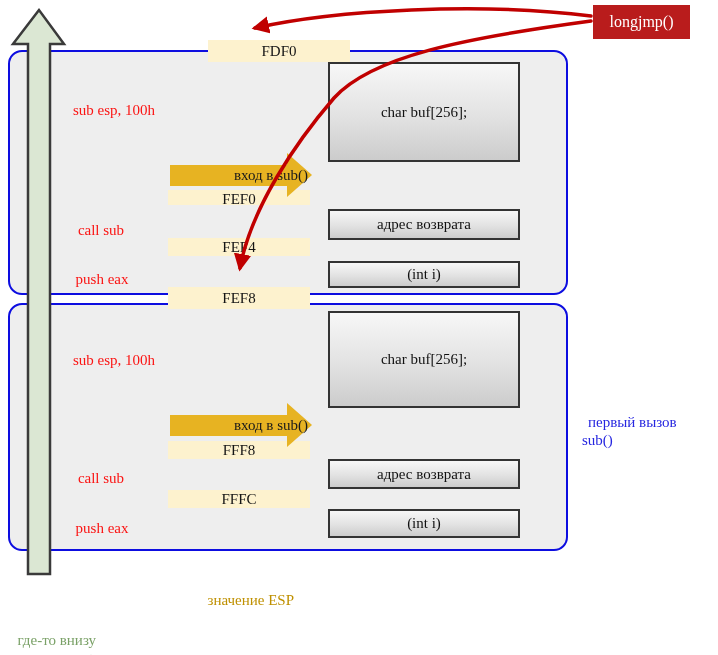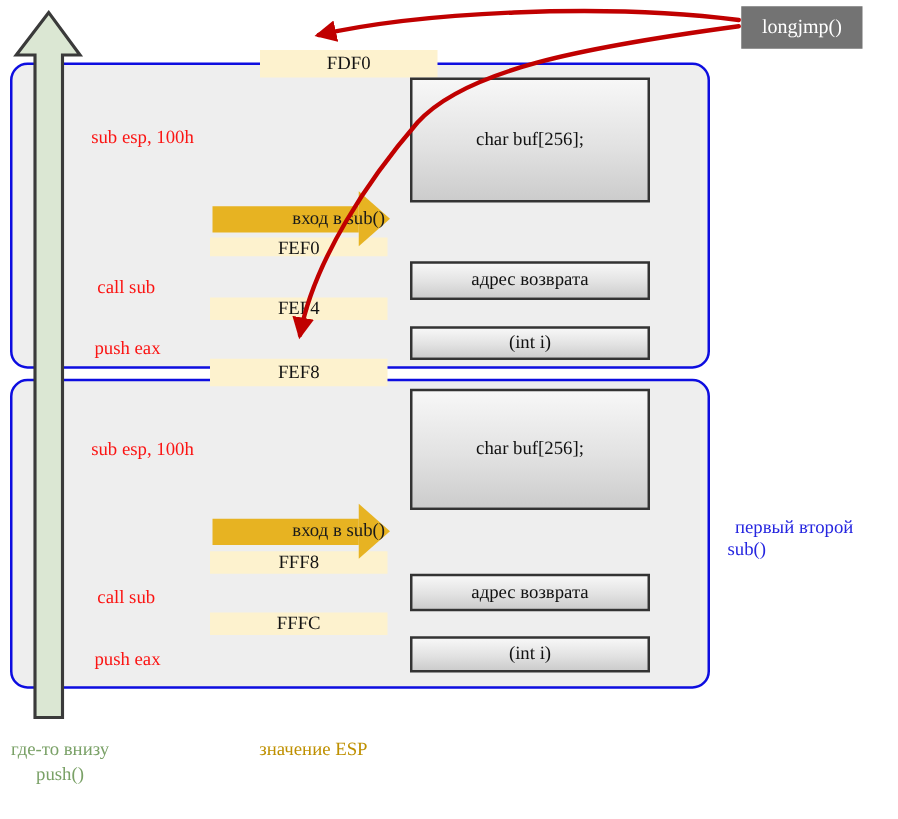--- a/index.html
+++ b/index.html
@@ -35,30 +35,30 @@
     text-align:right;font-size:15px;color:#1a1a1a;white-space:nowrap;
   }
   
   .gbox{
     position:absolute;left:328px;width:192px;box-sizing:border-box;z-index:10;
     border:2px solid #333333;background:linear-gradient(180deg,#f7f7f7 0%,#e2e2e2 55%,#cccccc 100%);
     display:flex;align-items:center;justify-content:center;font-size:15px;color:#111;
   }
   
   #longjmp-box{
-    position:absolute;left:593px;top:5px;width:97px;height:34px;background:#737373;z-index:60;
+    position:absolute;left:593px;top:5px;width:97px;height:34px;background:#b91c1c;z-index:60;
     display:flex;align-items:center;justify-content:center;color:#ffffff;font-size:16px;
   }
   
   .frame-name{position:absolute;left:582px;width:136px;z-index:10;color:#2626e0;font-size:15px;line-height:18px;white-space:nowrap;}
   .frame-name .l1{margin-left:6px;}
   #frame-top-name{top:170px;}
   #frame-bottom-name{top:413px;}
   
-  .caption-green{position:absolute;left:0;width:96px;z-index:10;color:#7aa167;font-size:15px;text-align:center;white-space:nowrap;}
+  .caption-green{position:absolute;left:0;width:96px;z-index:10;color:#7aa167;font-size:15px;text-align:right;white-space:nowrap;margin-top:40px;}
   #caption-green-1{top:592px;}
   #caption-green-2{top:612px;}
   #esp-caption{position:absolute;left:188px;top:592px;width:106px;z-index:10;color:#bf9000;font-size:15px;text-align:right;white-space:nowrap;}
   
   #curves-svg{position:absolute;left:0;top:0;z-index:50;pointer-events:none;}
 </style>
 </head>
 <body>
 
 <div id="stage">
@@ -97,21 +97,21 @@
   <div class="entry-label" style="top:415px;">вход в sub()</div>
 
   <div class="addr" style="top:441px;height:18px;line-height:18px;">FFF8</div>
   <div class="addr" style="top:490px;height:18px;line-height:18px;">FFFC</div>
 
   <div class="gbox" style="top:311px;height:97px;">char buf[256];</div>
   <div class="gbox" style="top:459px;height:30px;">адрес возврата</div>
   <div class="gbox" style="top:509px;height:29px;">(int i)</div>
 
   <div class="frame-name" id="frame-bottom-name">
-    <div class="l1">первый второй</div>
+    <div class="l1">первый вызов</div>
     <div class="l2">sub()</div>
   </div>
 
   <div id="longjmp-box">
     <span>longjmp()</span>
   </div>
 
   <svg id="curves-svg" width="718" height="655">
     <defs>
       <marker id="redarrow" markerWidth="6" markerHeight="5" refX="4" refY="2.5" orient="auto" markerUnits="strokeWidth">

